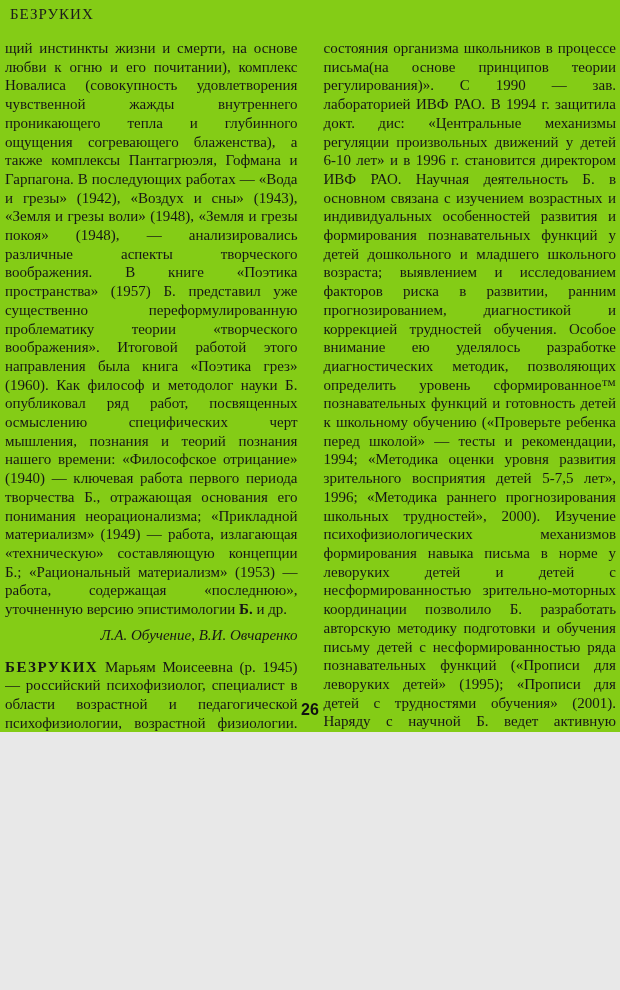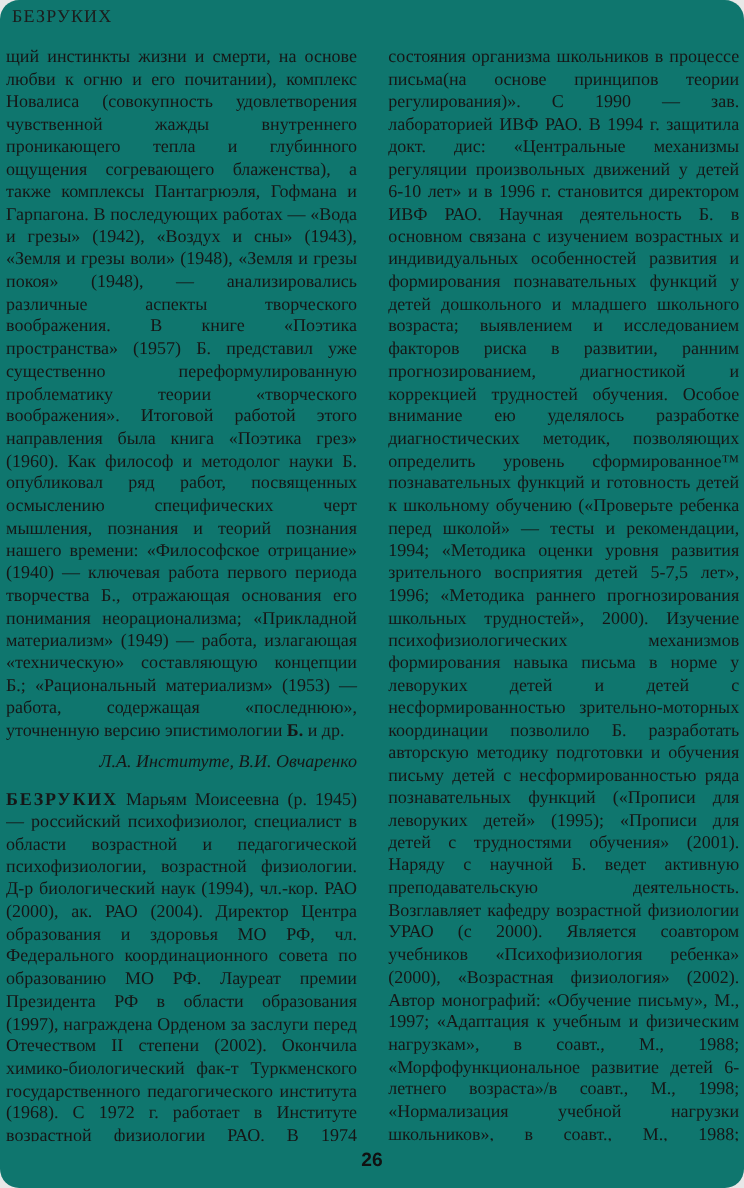--- a/index.html
+++ b/index.html
@@ -3,26 +3,25 @@
 <meta charset="utf-8">
 <style>
   html, body {
     margin: 0;
     padding: 0;
     background: #e8e8e8;
   }
   .page {
     position: relative;
     width: 620px;
-    height: 990px;
+    height: 732px;
     margin: 0 auto;
-    background: #0f766e;
+    background: #84cc16;
     color: #161616;
     overflow: hidden;
-    border-radius: 16px;
   }
   .running-head {
     position: absolute;
     top: 6px;
     left: 10px;
     font-family: "Liberation Serif", serif;
     font-size: 15px;
     letter-spacing: 1px;
     color: #1c1c1c;
   }
@@ -78,21 +77,21 @@
 
 <div class="page">
 
   <div class="running-head">БЕЗРУКИХ</div>
 
   <div class="columns">
 
     <div class="col" lang="ru">
       <p class="para"><span>щий инстинкты жизни и смерти, на основе любви к огню и его почитании), комплекс Новалиса (совокупность удовлетворения чувственной жажды внутреннего проникающего тепла и глубинного ощущения согревающего блаженства), а также комплексы Пантагрюэля, Гофмана и Гарпагона. В последующих работах — «Вода и грезы» (1942), «Воздух и сны» (1943), «Земля и грезы воли» (1948), «Земля и грезы покоя» (1948), — анализировались различные аспекты творческого воображения. В книге «Поэтика пространства» (1957) Б. представил уже существенно переформулированную проблематику теории «творческого воображения». Итоговой работой этого направления была книга «Поэтика грез» (1960). Как философ и методолог науки Б. опубликовал ряд работ, посвященных осмыслению специфических черт мышления, познания и теорий познания нашего времени: «Философское отрицание» (1940) — ключевая работа первого периода творчества Б., отражающая основания его понимания неорационализма; «Прикладной материализм» (1949) — работа, излагающая «техническую» составляющую концепции Б.; «Рациональный материализм» (1953) — работа, содержащая «последнюю», уточненную версию эпистимологии </span><span class="bold-abbrev">Б.</span><span> и др.</span></p>
 
-      <p class="byline">Л.А. Институте, В.И. Овчаренко</p>
+      <p class="byline">Л.А. Обучение, В.И. Овчаренко</p>
 
       <p class="para"><span class="headword">БЕЗРУКИХ</span><span> Марьям Моисеевна (р. 1945)— российский психофизиолог, специалист в области возрастной и педагогической психофизиологии, возрастной физиологии. Д-р биологический наук (1994), чл.-кор. РАО (2000), ак. РАО (2004). Директор Центра образования и здоровья МО РФ, чл. Федерального координационного совета по образованию МО РФ. Лауреат премии Президента РФ в области образования (1997), награждена Орденом за заслуги перед Отечеством II степени (2002). Окончила химико-биологический фак-т Туркменского государственного педагогического института (1968). С 1972 г. работает в Институте возрастной физиологии РАО. В 1974 защитила канд. дис: «Комплексная оценка функционального</span></p>
     </div>
 
     <div class="col" lang="ru">
       <p class="para">состояния организма школьников в процессе письма(на основе принципов теории регулирования)». С 1990 — зав. лабораторией ИВФ РАО. В 1994 г. защитила докт. дис: «Центральные механизмы регуляции произвольных движений у детей 6-10 лет» и в 1996 г. становится директором ИВФ РАО. Научная деятельность Б. в основном связана с изучением возрастных и индивидуальных особенностей развития и формирования познавательных функций у детей дошкольного и младшего школьного возраста; выявлением и исследованием факторов риска в развитии, ранним прогнозированием, диагностикой и коррекцией трудностей обучения. Особое внимание ею уделялось разработке диагностических методик, позволяющих определить уровень сформированное™ познавательных функций и готовность детей к школьному обучению («Проверьте ребенка перед школой» — тесты и рекомендации, 1994; «Методика оценки уровня развития зрительного восприятия детей 5-7,5 лет», 1996; «Методика раннего прогнозирования школьных трудностей», 2000). Изучение психофизиологических механизмов формирования навыка письма в норме у леворуких детей и детей с несформированностью зрительно-моторных координации позволило Б. разработать авторскую методику подготовки и обучения письму детей с несформированностью ряда познавательных функций («Прописи для леворуких детей» (1995); «Прописи для детей с трудностями обучения» (2001). Наряду с научной Б. ведет активную преподавательскую деятельность. Возглавляет кафедру возрастной физиологии УРАО (с 2000). Является соавтором учебников «Психофизиология ребенка» (2000), «Возрастная физиология» (2002). Автор монографий: «Обучение письму», М., 1997; «Адаптация к учебным и физическим нагрузкам», в соавт., М., 1988; «Морфофункциональное развитие детей 6-летнего возраста»/в соавт., М., 1998; «Нормализация учебной нагрузки школьников», в соавт., М., 1988; «Проблемные дети», М., 2000; «Физиология развития ребенка», в соавт., М., 2000;</p>
     </div>
 
   </div>
 

